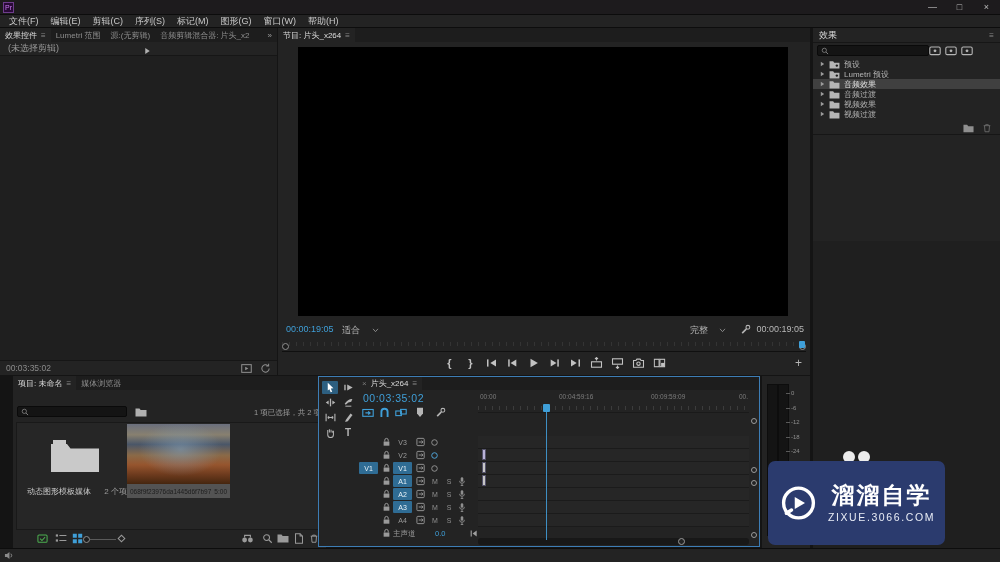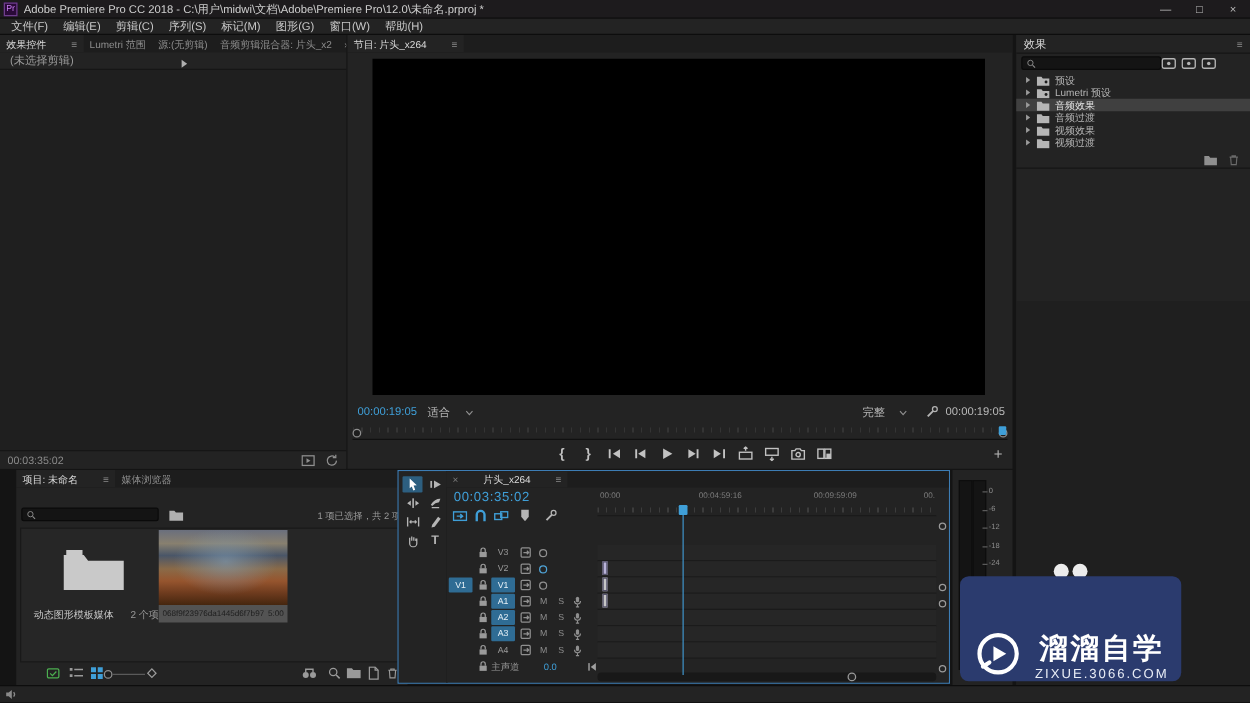--- a/index.html
+++ b/index.html
@@ -19,21 +19,21 @@
   .win-controls{margin-left:auto;display:flex;height:100%}
   .wbtn{width:27px;height:100%;display:flex;align-items:center;justify-content:center;color:#bdbdbd;font-size:9px;cursor:default}
 
   
   #menubar{position:absolute;left:0;top:15px;width:100%;height:13px;background:#232323;display:flex;
            align-items:center;padding-left:3px;box-sizing:border-box;border-bottom:1px solid #0d0d0d}
   .menu-item{padding:0 6px;color:#c9c9c9;font-size:9px;white-space:nowrap}
 
   .panel{position:absolute;background:#232323;box-sizing:border-box}
   .tabbar{height:14px;background:#1d1d1d;display:flex;align-items:stretch;font-size:8px;overflow:hidden}
-  .tab{padding:0 5px;display:flex;align-items:center;gap:20px;color:#8e8e8e;white-space:nowrap}
+  .tab{padding:0 5px;display:flex;align-items:center;gap:4px;color:#8e8e8e;white-space:nowrap}
   .tab.active{background:#232323;color:#dcdcdc}
   .menu-glyph{color:#8a8a8a;font-size:8px}
   .overflow-glyph{margin-left:auto;padding:0 5px;color:#9a9a9a;display:flex;align-items:center}
 
   
   #ec-panel{left:0;top:28px;width:277px;height:347px}
   .ec-empty-row{position:absolute;left:0;top:14px;width:100%;height:14px;display:flex;align-items:flex-end;
                 padding:0 8px;box-sizing:border-box;color:#9a9a9a;border-bottom:1px solid #161616;background:#232323}
   .ec-empty-row .ic{margin-left:auto;margin-right:118px}
   .ec-body{position:absolute;left:0;top:28px;width:100%;bottom:15px;background:#1f1f1f}
@@ -144,33 +144,32 @@
   #meter-ticks .mt{position:absolute;left:29px;color:#8f8f8f;font-size:6px}
   #meter-ticks .ml{position:absolute;left:24px;width:4px;height:1px;background:#5a5a5a}
 
   
   #statusbar{position:absolute;left:0;top:548px;width:100%;height:14px;background:#232323;border-top:1px solid #0d0d0d;
              display:flex;align-items:center;padding-left:4px;box-sizing:border-box}
 
   
   .wm-dot{position:absolute;width:12px;height:12px;border-radius:50%;background:#ececec;z-index:5}
   #watermark{position:absolute;left:768px;top:461px;width:177px;height:84px;background:#2b3b6e;border-radius:7px;z-index:6;
-             display:flex;align-items:flex-end;padding:0 10px;box-sizing:border-box;gap:9px}
+             display:flex;align-items:center;padding:0 10px;box-sizing:border-box;gap:9px}
   .wm-text{display:flex;flex-direction:column;align-items:center;color:#fff}
   .wm-l1{font-size:23px;font-weight:bold;letter-spacing:2px;line-height:1.1}
   .wm-l2{font-size:10.5px;letter-spacing:1.6px;color:#e9edf6;margin-top:2px}
 </style>
 </head>
 <body>
 
 <div id="app">
 
   <div class="titlebar">
     <span class="pr-badge">Pr</span>
-    <span class="title-text">Adobe Premiere Pro CC 2018 - C:\用户\midwi\文档\Adobe\Premiere Pro\12.0\未命名.prproj *</span>
     <span class="win-controls">
       <span class="wbtn">—</span>
       <span class="wbtn">□</span>
       <span class="wbtn">×</span>
     </span>
   </div>
 
   <div id="menubar">
       <span class="menu-item">文件(F)</span>
       <span class="menu-item">编辑(E)</span>

